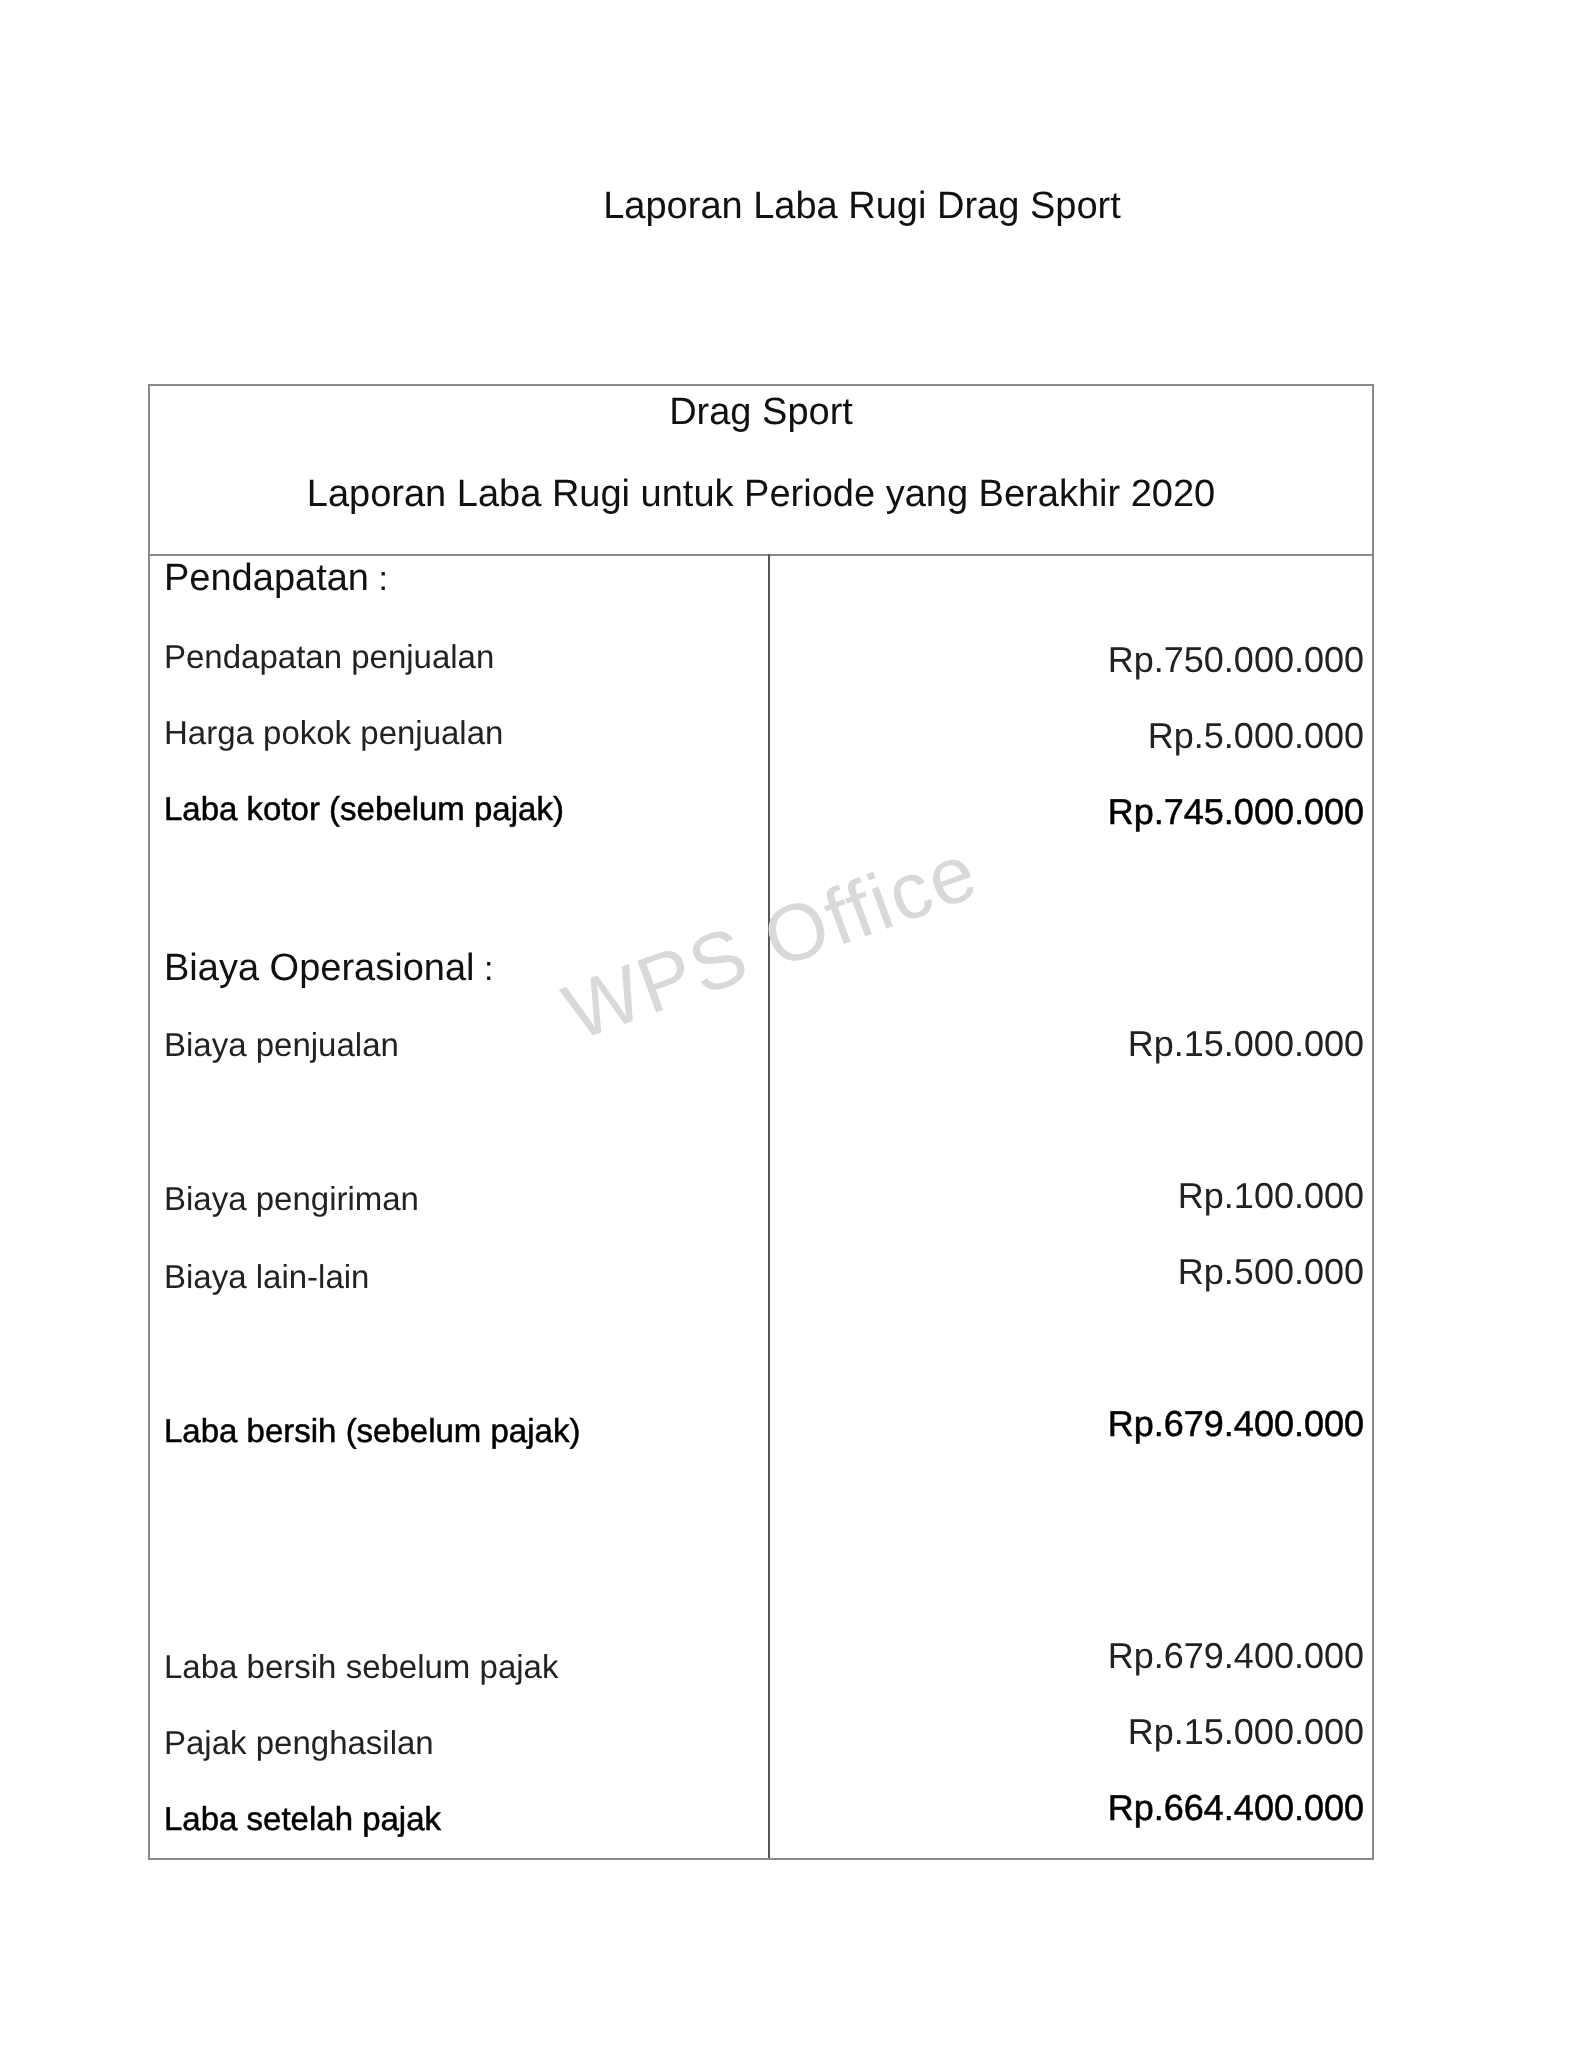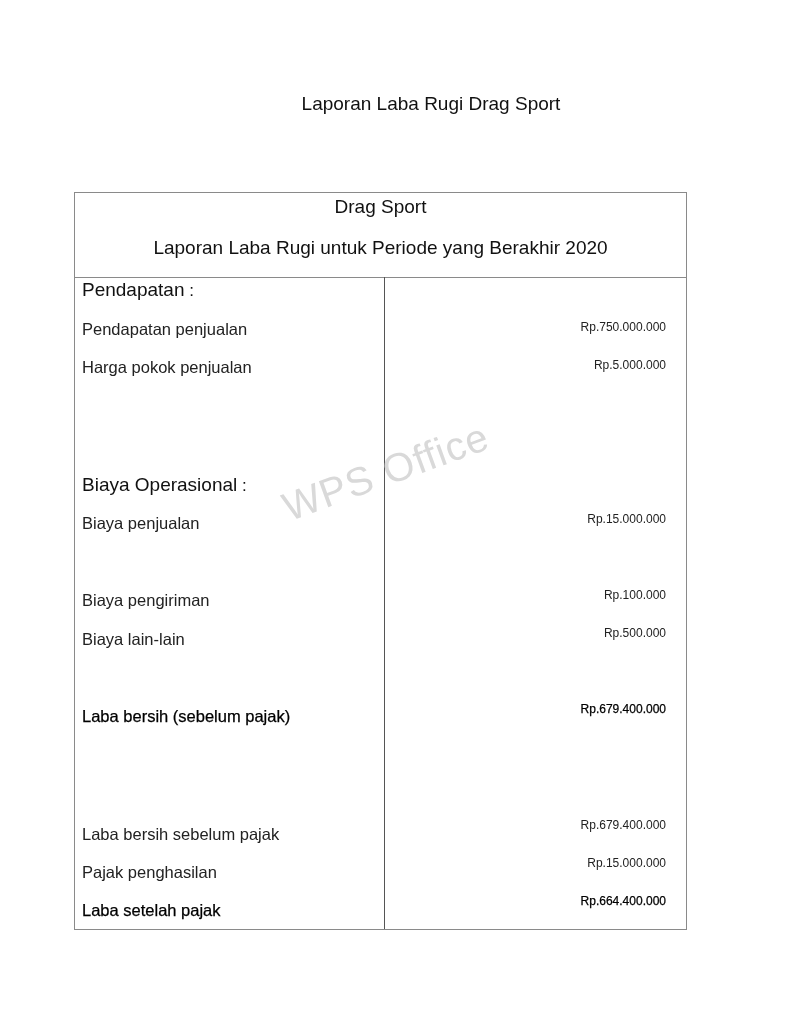--- a/index.html
+++ b/index.html
@@ -20,21 +20,21 @@
     }
     .company { position: absolute; top: 3px; left: 0; right: 0; font-size: 19px; }
     .period { position: absolute; top: 44px; left: 0; right: 0; font-size: 19px; }
     .col-divider {
       position: absolute; left: 309px; top: 84px; bottom: 0; width: 1px; background: #555;
     }
     .row {
       position: absolute; left: 0; right: 0; height: 30px;
     }
     .row .label { position: absolute; left: 7px; font-size: 16.5px; color: #222; }
-    .row .value { position: absolute; right: 20px; font-size: 12px; color: #222; margin-left: 29px; }
+    .row .value { position: absolute; right: 4px; font-size: 18px; color: #222; margin-left: 29px; }
     .row.section .label { font-size: 19px; color: #111; }
     .row.section .label .colon { font-size: 17px; }
     .row.total .label, .row.total .value { color: #000; font-weight: 500; -webkit-text-stroke: 0.25px #000; }
     .watermark {
       position: absolute; left: 292px; top: 485px; font-size: 40px; color: #d9d9d9;
       transform: rotate(-20deg); transform-origin: left bottom; letter-spacing: 1px;
       pointer-events: none; white-space: nowrap;
     }
   </style>
 </head>
@@ -52,20 +52,24 @@
   <div class="row section" style="top:86px;">
     <span class="label"><span>Pendapatan</span><span class="colon"> :</span></span>
   </div>
   <div class="row" style="top:127px;">
     <span class="label">Pendapatan penjualan</span>
     <span class="value">Rp.750.000.000</span>
   </div>
   <div class="row" style="top:165px;">
     <span class="label">Harga pokok penjualan</span>
     <span class="value">Rp.5.000.000</span>
+  </div>
+  <div class="row total" style="top:203px;">
+    <span class="label">Laba kotor (sebelum pajak)</span>
+    <span class="value">Rp.745.000.000</span>
   </div>
 
   <div class="row section" style="top:281px;">
     <span class="label"><span>Biaya Operasional</span><span class="colon"> :</span></span>
   </div>
   <div class="row" style="top:321px;">
     <span class="label">Biaya penjualan</span>
     <span class="value" style="margin-top:-2px;">Rp.15.000.000</span>
   </div>
   <div class="row" style="top:398px;">

